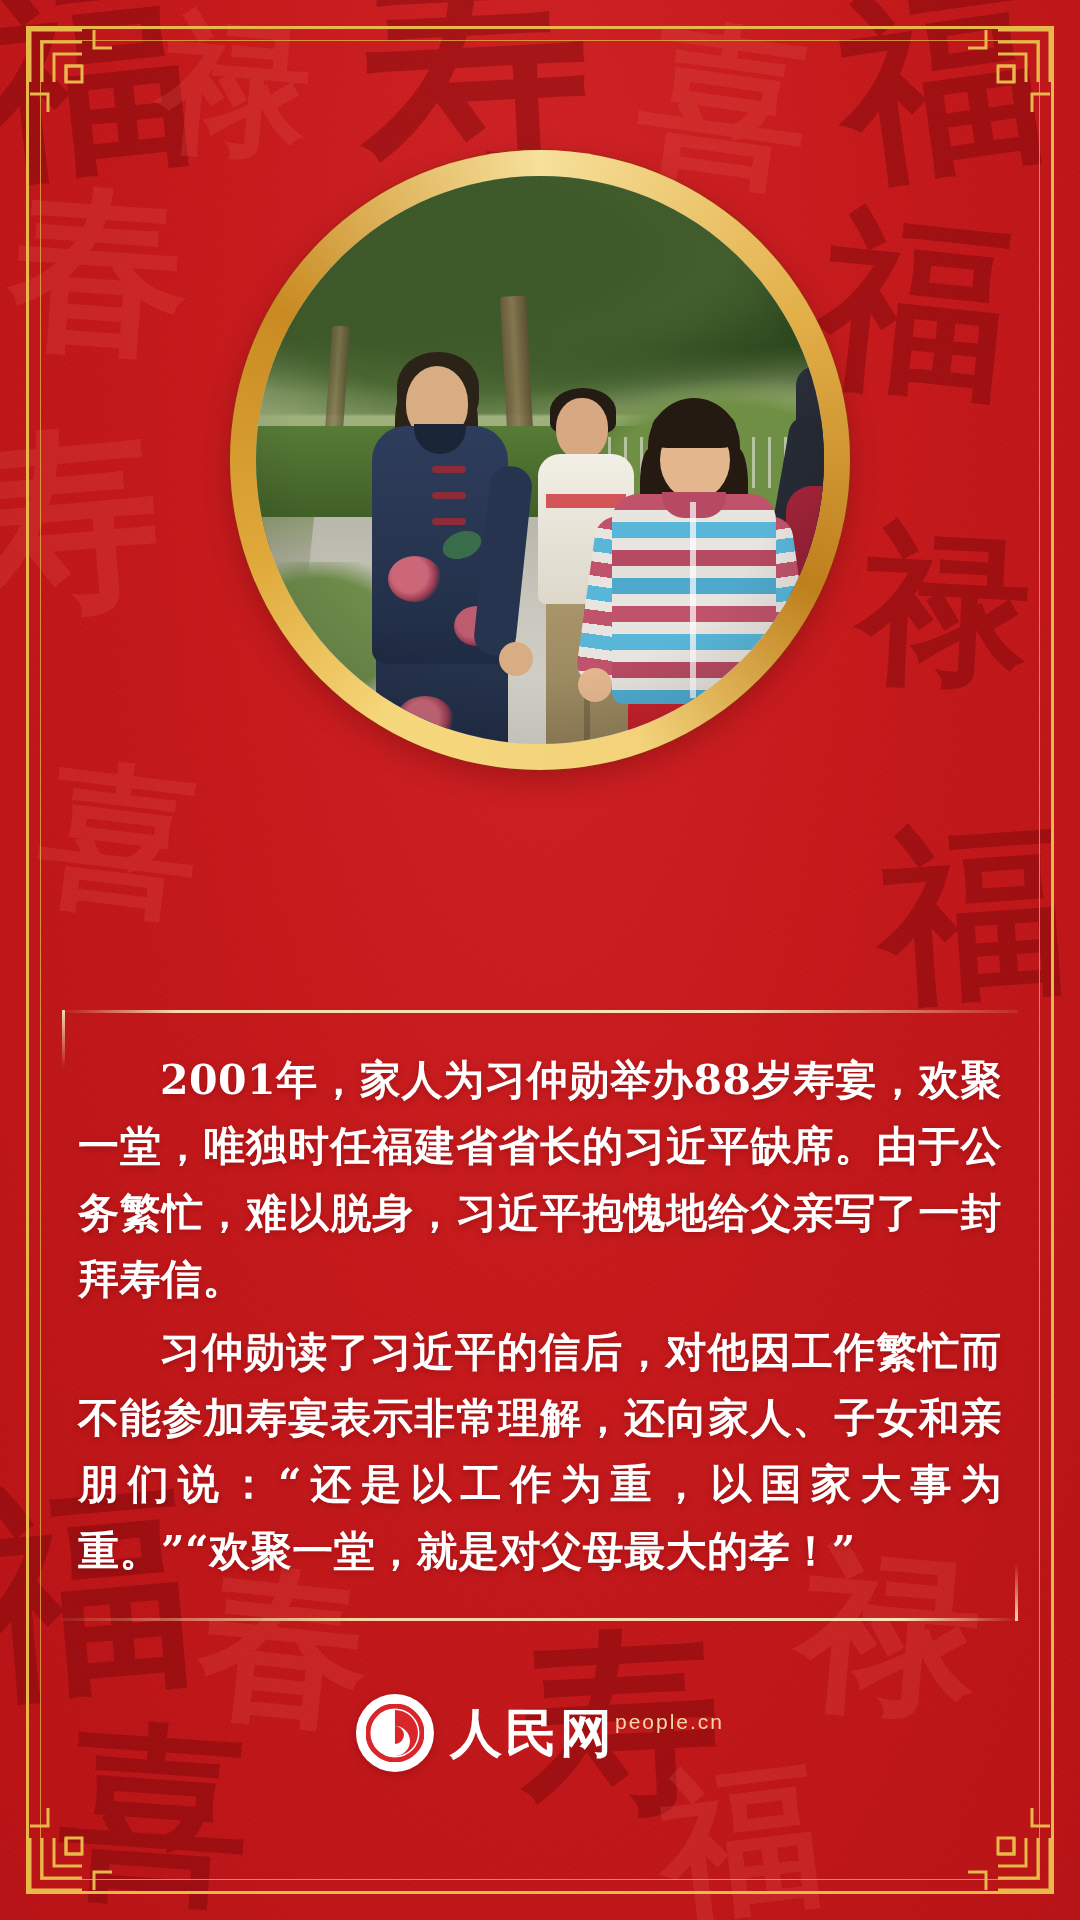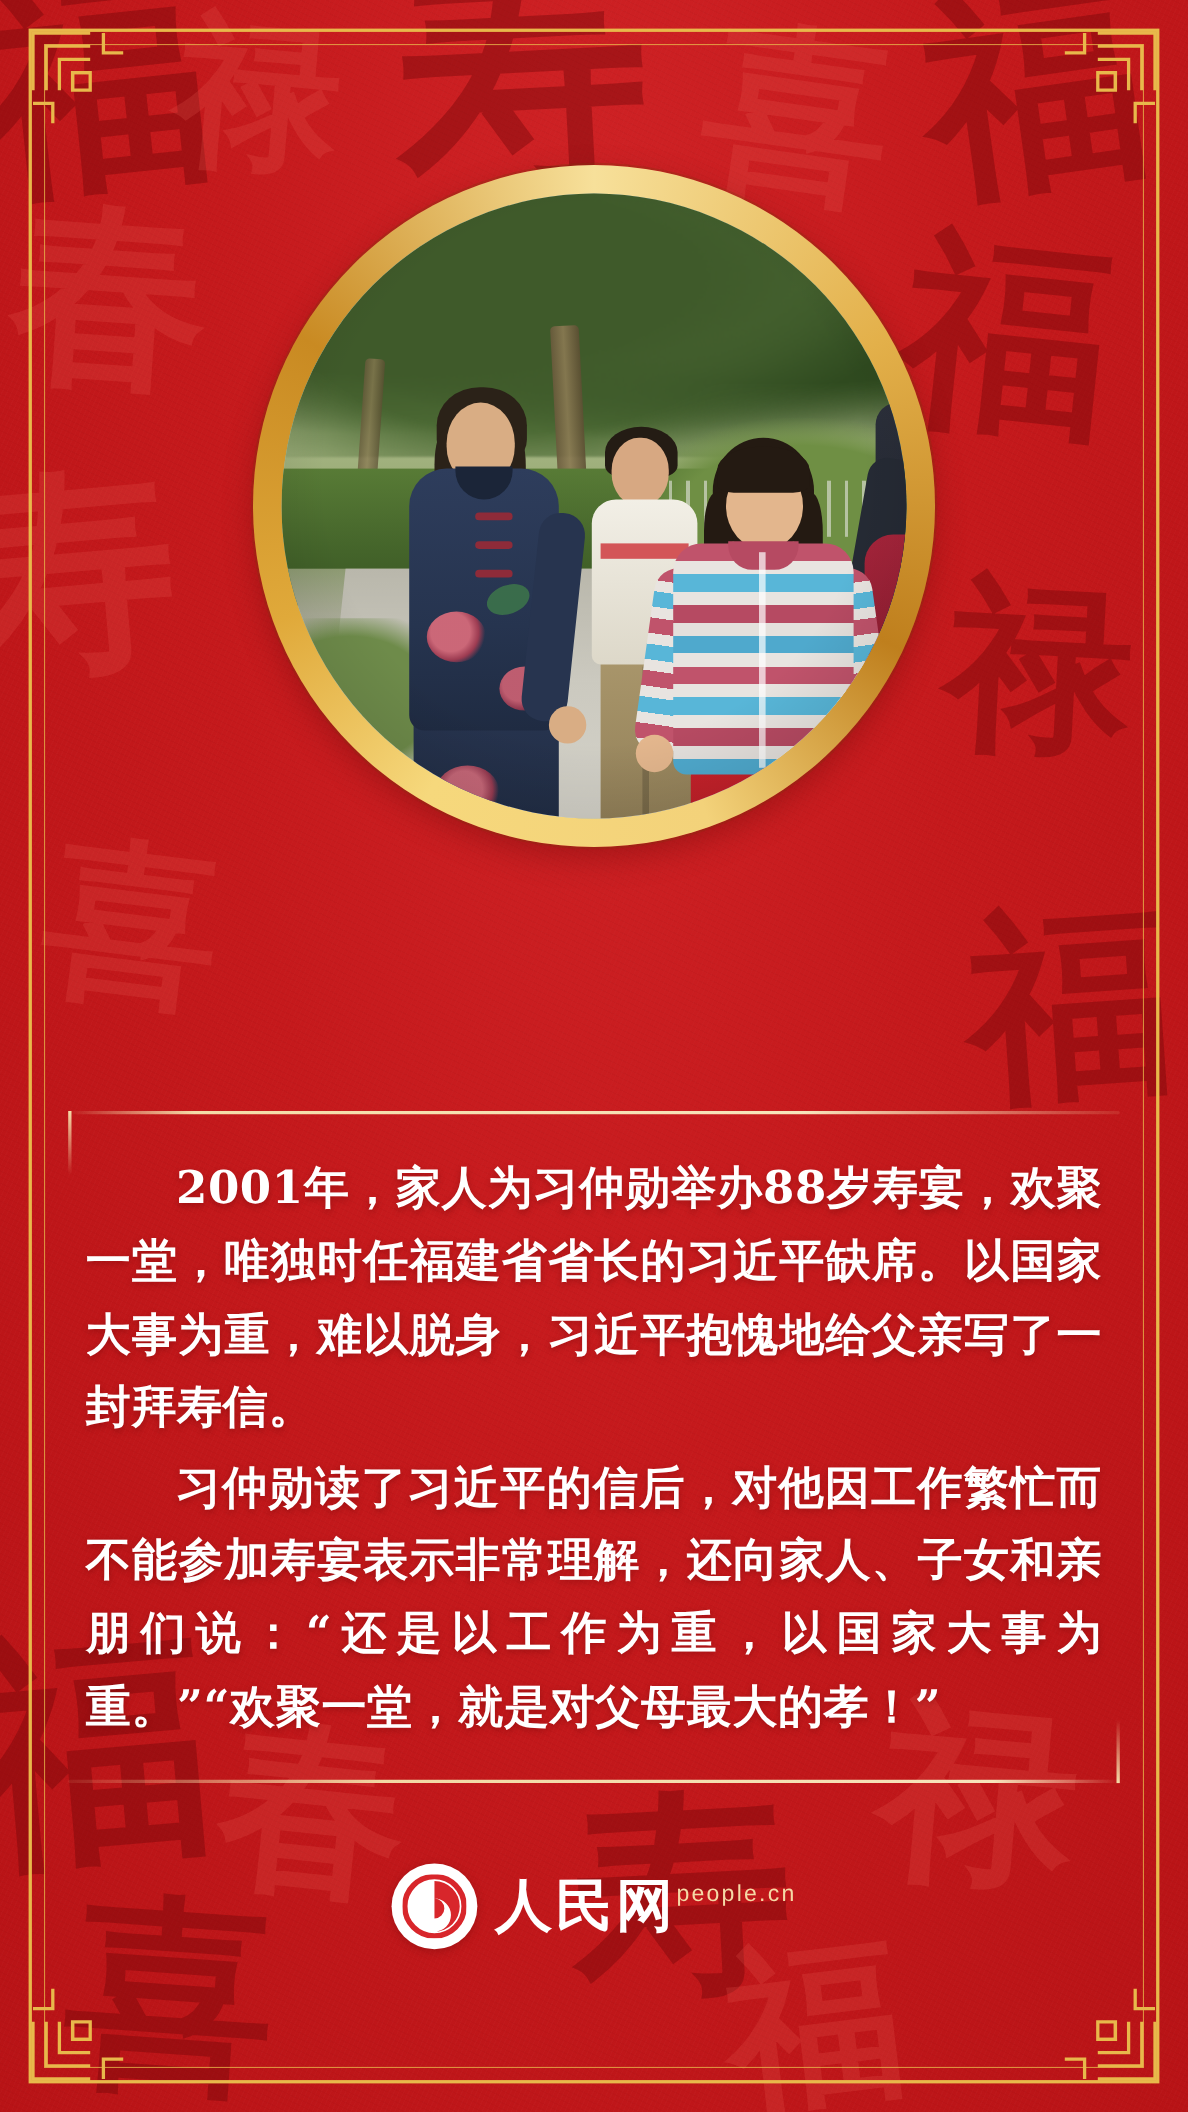--- a/index.html
+++ b/index.html
@@ -447,21 +447,21 @@
       <div class="photo-vignette"></div>
     </div>
   </div>
 
   <div class="text-panel">
     <div style="position:relative;">
       <div class="rule"></div>
       <div class="tick-l"></div>
     </div>
 
-    <p class="body-text">2001年，家人为习仲勋举办88岁寿宴，欢聚一堂，唯独时任福建省省长的习近平缺席。以国家大事为重，难以脱身，习近平抱愧地给父亲写了一封拜寿信。</p>
+    <p class="body-text">2001年，家人为习仲勋举办88岁寿宴，欢聚一堂，唯独时任福建省省长的习近平缺席。由于公务繁忙，难以脱身，习近平抱愧地给父亲写了一封拜寿信。</p>
     <p class="body-text">习仲勋读了习近平的信后，对他因工作繁忙而不能参加寿宴表示非常理解，还向家人、子女和亲朋们说：“还是以工作为重，以国家大事为重。”“欢聚一堂，就是对父母最大的孝！”</p>
 
     <div style="position:relative; margin-top:34px;">
       <div class="rule bottom"></div>
       <div class="tick-r"></div>
     </div>
   </div>
 
   <div class="logo">
     <div class="logo-mark">

